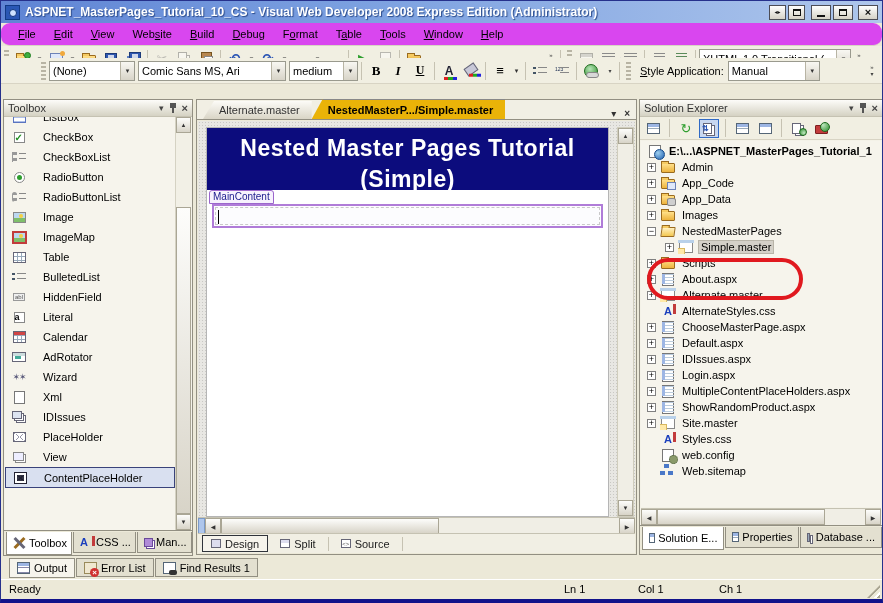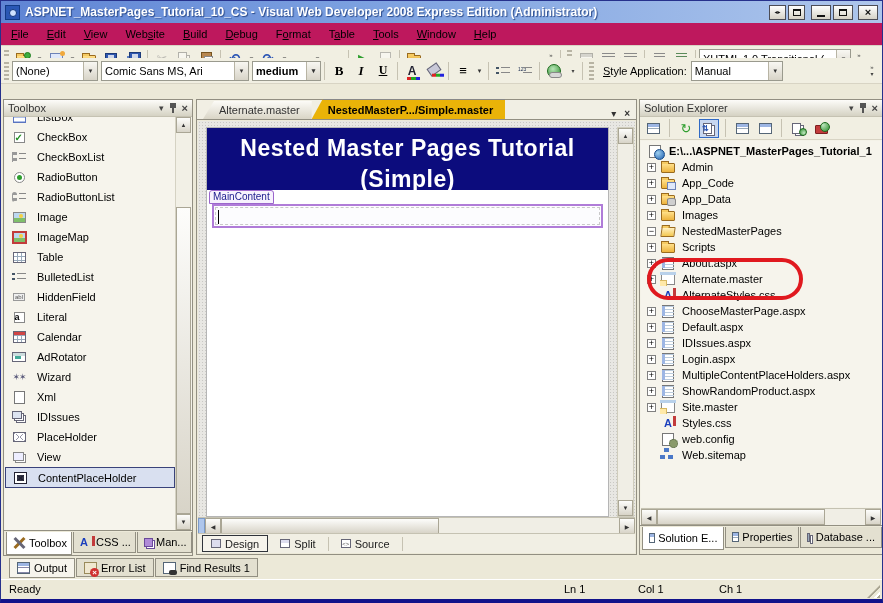--- a/index.html
+++ b/index.html
@@ -13,27 +13,27 @@
   .titlebar .app-ico::after{content:"";position:absolute;left:3px;top:3px;width:6px;height:6px;border-radius:50%;background:#cfe2ff;border:1px solid #0f357d;}
   .titlebar .ttl{color:#fff;font-weight:bold;font-size:12px;margin-left:5px;white-space:nowrap;text-shadow:1px 1px 1px #2a4a8a;}
   .tb-btns{margin-left:auto;display:flex;gap:2px;align-items:center;}
   .wbtn{width:20px;height:15px;background:linear-gradient(#fefefe,#d6d2c6);border:1px solid #4c4c55;display:flex;align-items:center;justify-content:center;font-size:8px;line-height:1;color:#111;}
   .wbtn.small{width:17px;}
   .wbtn .bar{width:8px;height:2px;background:#111;margin-top:7px;}
   .wbtn .box{width:8px;height:7px;border:1px solid #111;border-top-width:2px;}
   .wbtn.close{font-size:11px;font-weight:bold;margin-left:3px;}
 
   
-  .menubar{position:absolute;left:0;top:22px;right:0;height:23px;background:#be185d;border-bottom:1px solid #d8d4c4;display:flex;align-items:center;padding-left:1px;}
+  .menubar{position:absolute;left:0;top:22px;right:0;height:23px;background:#d946ef;border-bottom:1px solid #d8d4c4;display:flex;align-items:center;padding-left:8px;border-radius:9px;}
   .menu-item{padding:3px 9px;cursor:default;}
   .menu-item .accel{text-decoration:underline;}
 
   
   .toolbar{position:absolute;left:0;right:0;height:26px;background:#f1efe2;display:flex;align-items:center;border-bottom:1px solid #d8d4c4;}
-  .toolbar1{top:45px;} .toolbar2{top:57px;height:26px;}
+  .toolbar1{top:45px;} .toolbar2{top:57px;height:26px;padding-left:37px;}
   .grip{width:5px;height:18px;margin:0 3px;background:repeating-linear-gradient(to bottom,#b8b4a4 0 2px,transparent 2px 4px);flex:none;}
   .tbtn{width:22px;height:22px;display:flex;align-items:center;justify-content:center;flex:none;position:relative;}
   .tbtn.dis{opacity:.45;filter:grayscale(1);}
   .dd{width:11px;height:22px;display:flex;align-items:center;justify-content:center;font-size:7px;color:#333;flex:none;}
   .tsep{width:1px;height:18px;background:#c6c2b2;margin:0 3px;flex:none;}
   .glyph{font-size:13px;line-height:1;}
   .g-blue{color:#2b55b4;font-weight:bold;}
   .g-green{color:#2e9e2e;}
   .g-gray{color:#777;}
   .chev{margin-left:auto;width:12px;display:flex;flex-direction:column;align-items:center;font-size:6px;color:#444;}
@@ -78,21 +78,21 @@
   .panel{position:absolute;background:#f4f2e8;border:1px solid #928f82;}
   .ptitle{height:17px;background:linear-gradient(#fdfcf9,#d5d2c3);border-bottom:1px solid #c5c2b2;display:flex;align-items:center;padding:0 4px;color:#333;}
   .ptools{margin-left:auto;display:flex;gap:5px;align-items:center;color:#444;font-size:9px;}
   .pin{display:inline-block;width:8px;height:10px;position:relative;}
   .pin::before{content:"";position:absolute;left:1px;top:0;width:6px;height:5px;background:#555;}
   .pin::after{content:"";position:absolute;left:3px;top:5px;width:2px;height:5px;background:#555;}
 
   
   .toolbox{left:2px;top:1px;width:190px;height:457px;}
   .tbx-list{position:absolute;left:1px;right:17px;top:17px;bottom:25px;background:#f6f4ec;overflow:hidden;padding-top:0;}
-  .tbxrow{height:20px;display:flex;align-items:center;gap:10px;padding-left:6px;white-space:nowrap;}
+  .tbxrow{height:20px;display:flex;align-items:center;gap:16px;padding-left:6px;white-space:nowrap;}
   .tbxrow.first{margin-top:-10px;}
   .tbxrow.sel{background:#d9e0f0;border:1px solid #39427a;height:21px;}
   .tbi{width:16px;height:15px;flex:none;position:relative;display:flex;align-items:center;justify-content:center;font-size:10px;}
   .tbi-listbox{width:13px;height:12px;border:1px solid #5b74c0;background:repeating-linear-gradient(to bottom,#aebfe8 1px 2px,#fff 2px 5px);}
   .tbi-checkbox{width:11px;height:11px;border:1px solid #888;background:#fff;color:#1f8e1f;font-weight:bold;font-size:10px;line-height:9px;}
   .tbi-list2{width:14px;height:12px;position:relative;}
   .tbi-list2::before{content:"";position:absolute;left:0;top:1px;width:4px;height:10px;background:repeating-linear-gradient(to bottom,#999 0 3px,transparent 3px 6px);border-left:1px solid #999;}
   .tbi-list2::after{content:"";position:absolute;left:7px;top:2px;right:0;height:9px;background:repeating-linear-gradient(to bottom,#888 0 1px,transparent 1px 5px);}
   .tbi-radio{width:11px;height:11px;border:1px solid #888;border-radius:50%;background:#fff;position:relative;}
   .tbi-radio::after{content:"";position:absolute;left:2px;top:2px;width:5px;height:5px;border-radius:50%;background:#2e9e2e;}
@@ -361,21 +361,21 @@
   <div class="toolbar toolbar2">
     <span class="grip"></span>
     <span class="combo" style="width:86px;">
         <span>(None)</span>
         <span class="carrow">▾</span>
       </span>
     <span class="combo" style="width:148px;margin-left:3px;">
         <span style="white-space:nowrap;overflow:hidden;">Comic Sans MS, Ari</span>
         <span class="carrow">▾</span>
       </span>
-    <span class="combo" style="width:69px;margin-left:3px;font-weight:bold;">
+    <span class="combo" style="width:69px;margin-left:3px;">
         <span>medium</span>
         <span class="carrow">▾</span>
       </span>
     <span class="tsep"></span>
     <span class="tbtn">
         <span class="f-bold">B</span>
       </span>
     <span class="tbtn">
         <span class="f-italic">I</span>
       </span>
@@ -691,20 +691,27 @@
             </span>
             <span class="lbl2">Images</span>
           </div>
         <div class="trow">
             <span class="exp minus"></span>
             <span class="ic">
               <span class="ic-folder open"></span>
             </span>
             <span class="lbl2">NestedMasterPages</span>
           </div>
+        <div class="trow lv2">
+            <span class="exp plus"></span>
+            <span class="ic">
+              <span class="ic-master"></span>
+            </span>
+            <span class="lbl2 sel2">Simple.master</span>
+          </div>
         <div class="trow">
             <span class="exp plus"></span>
             <span class="ic">
               <span class="ic-folder"></span>
             </span>
             <span class="lbl2">Scripts</span>
           </div>
         <div class="trow">
             <span class="exp plus"></span>
             <span class="ic">

